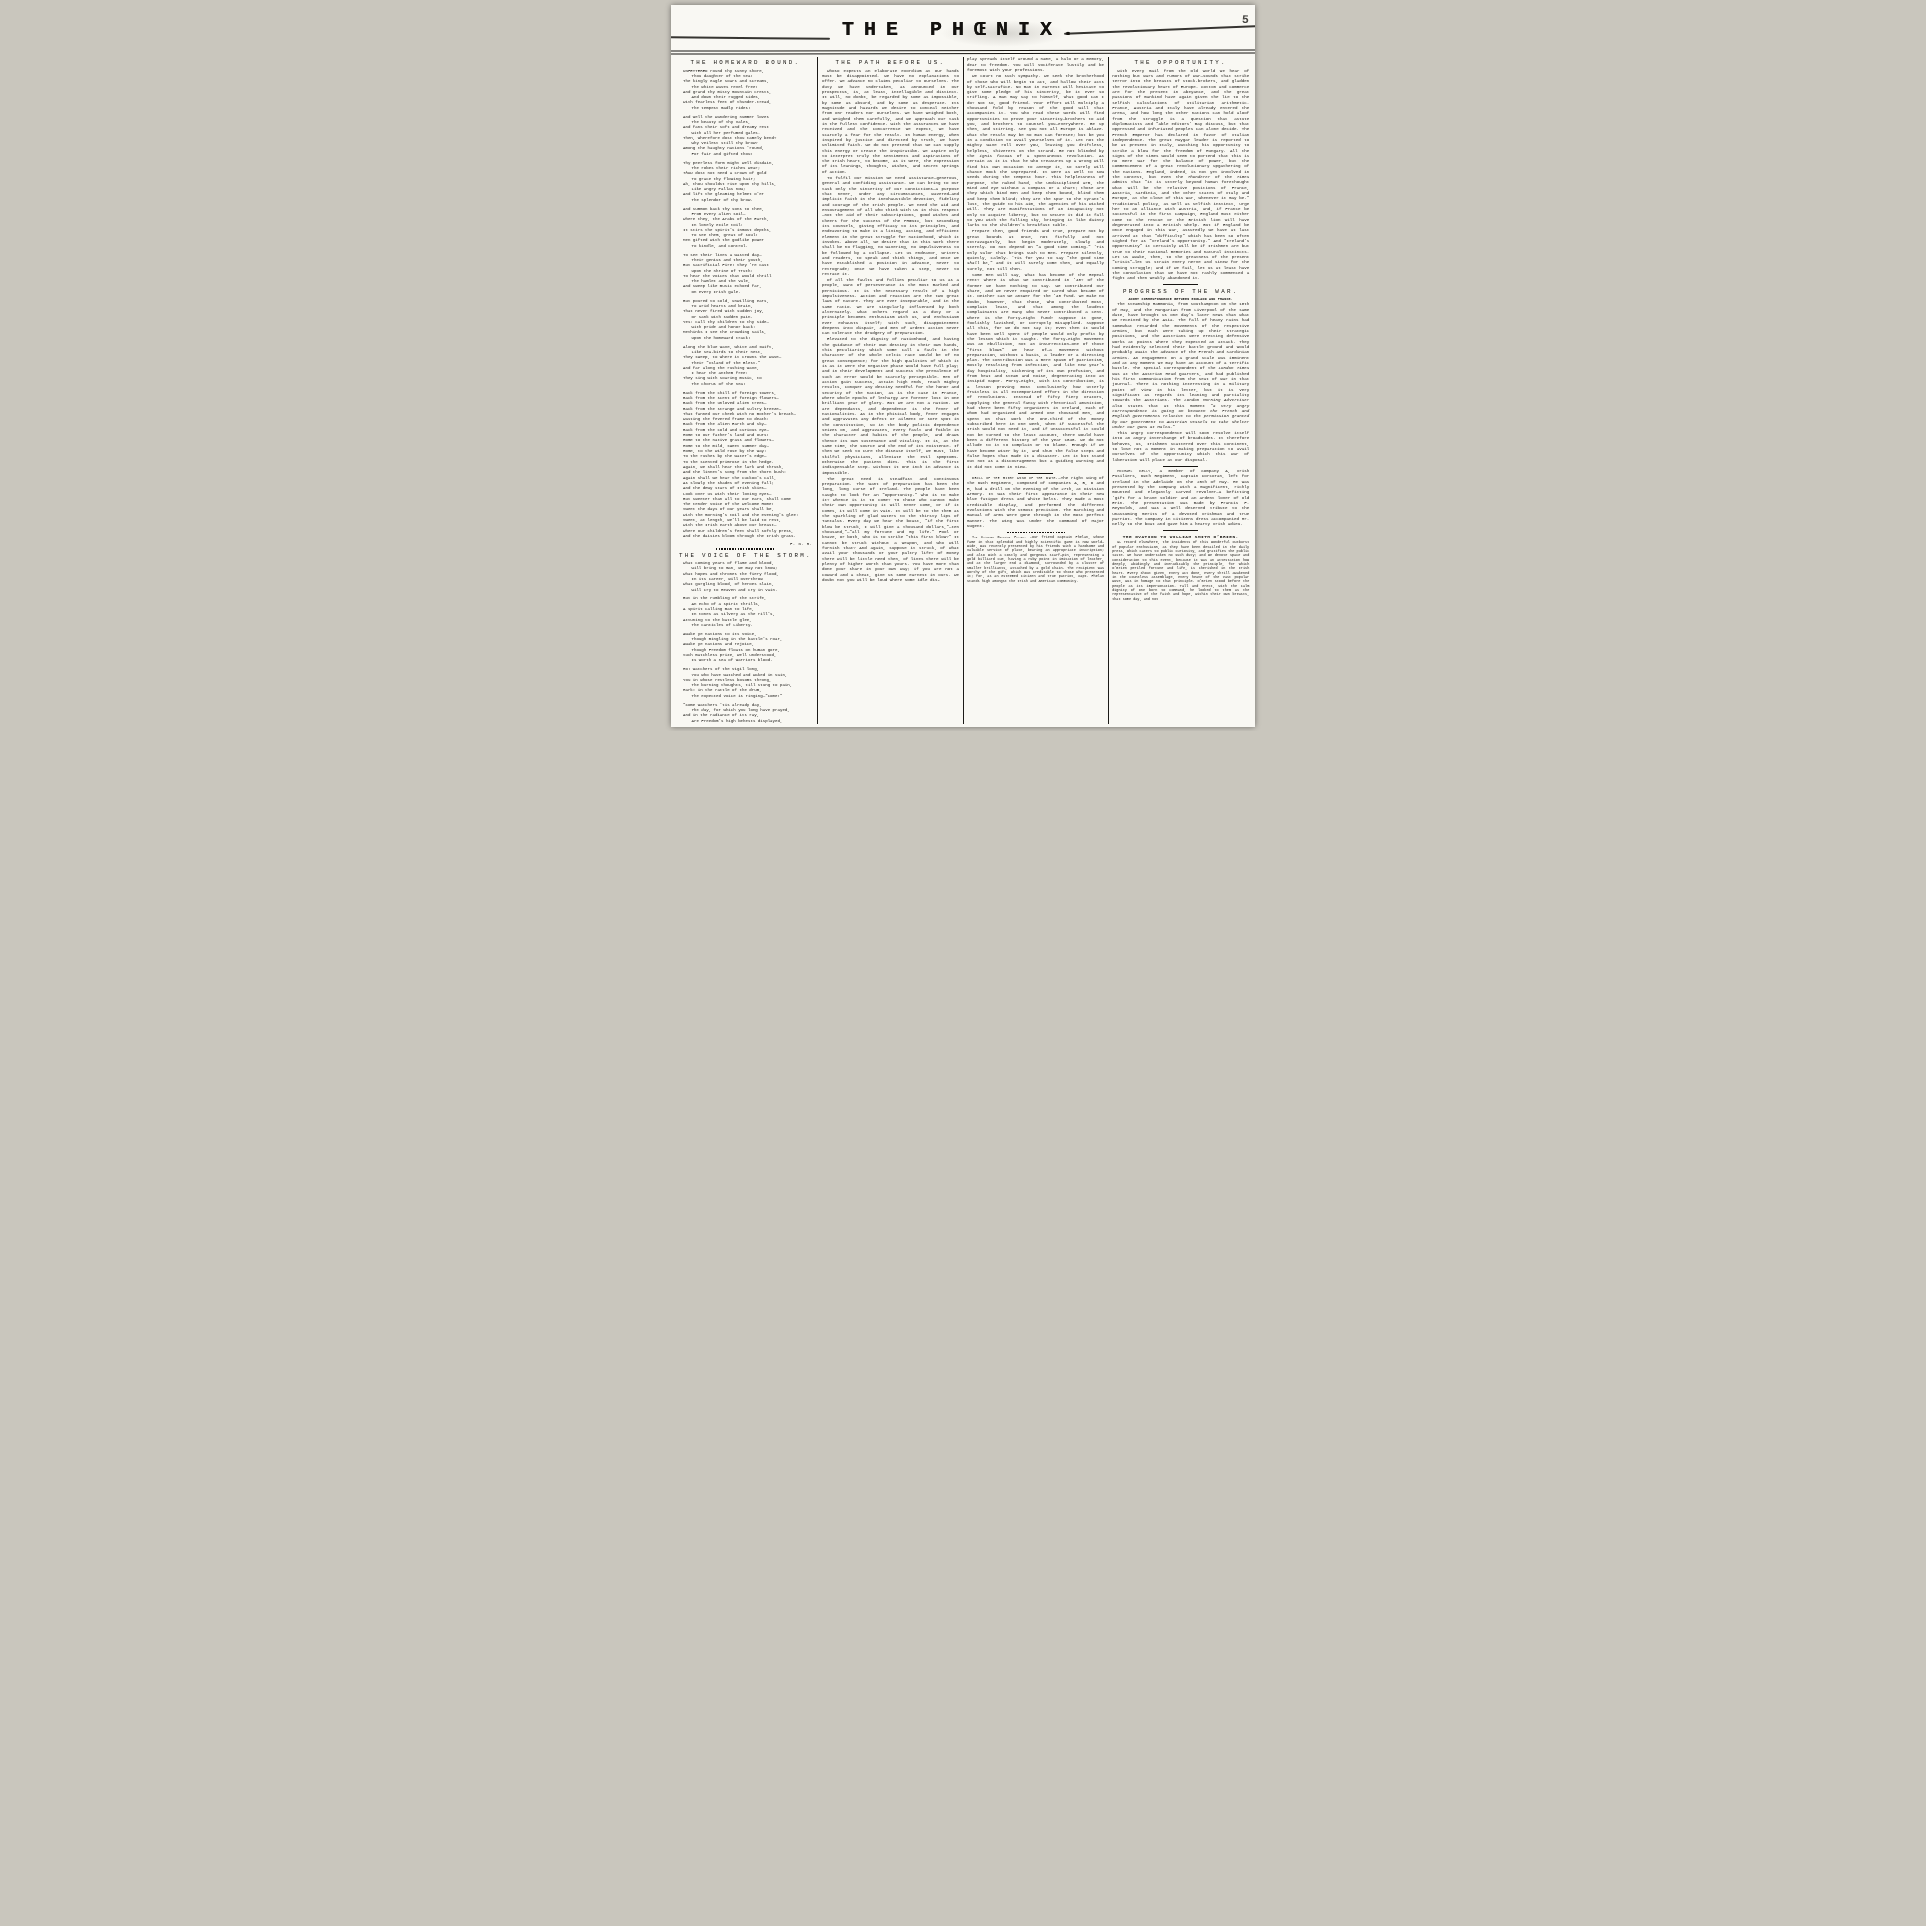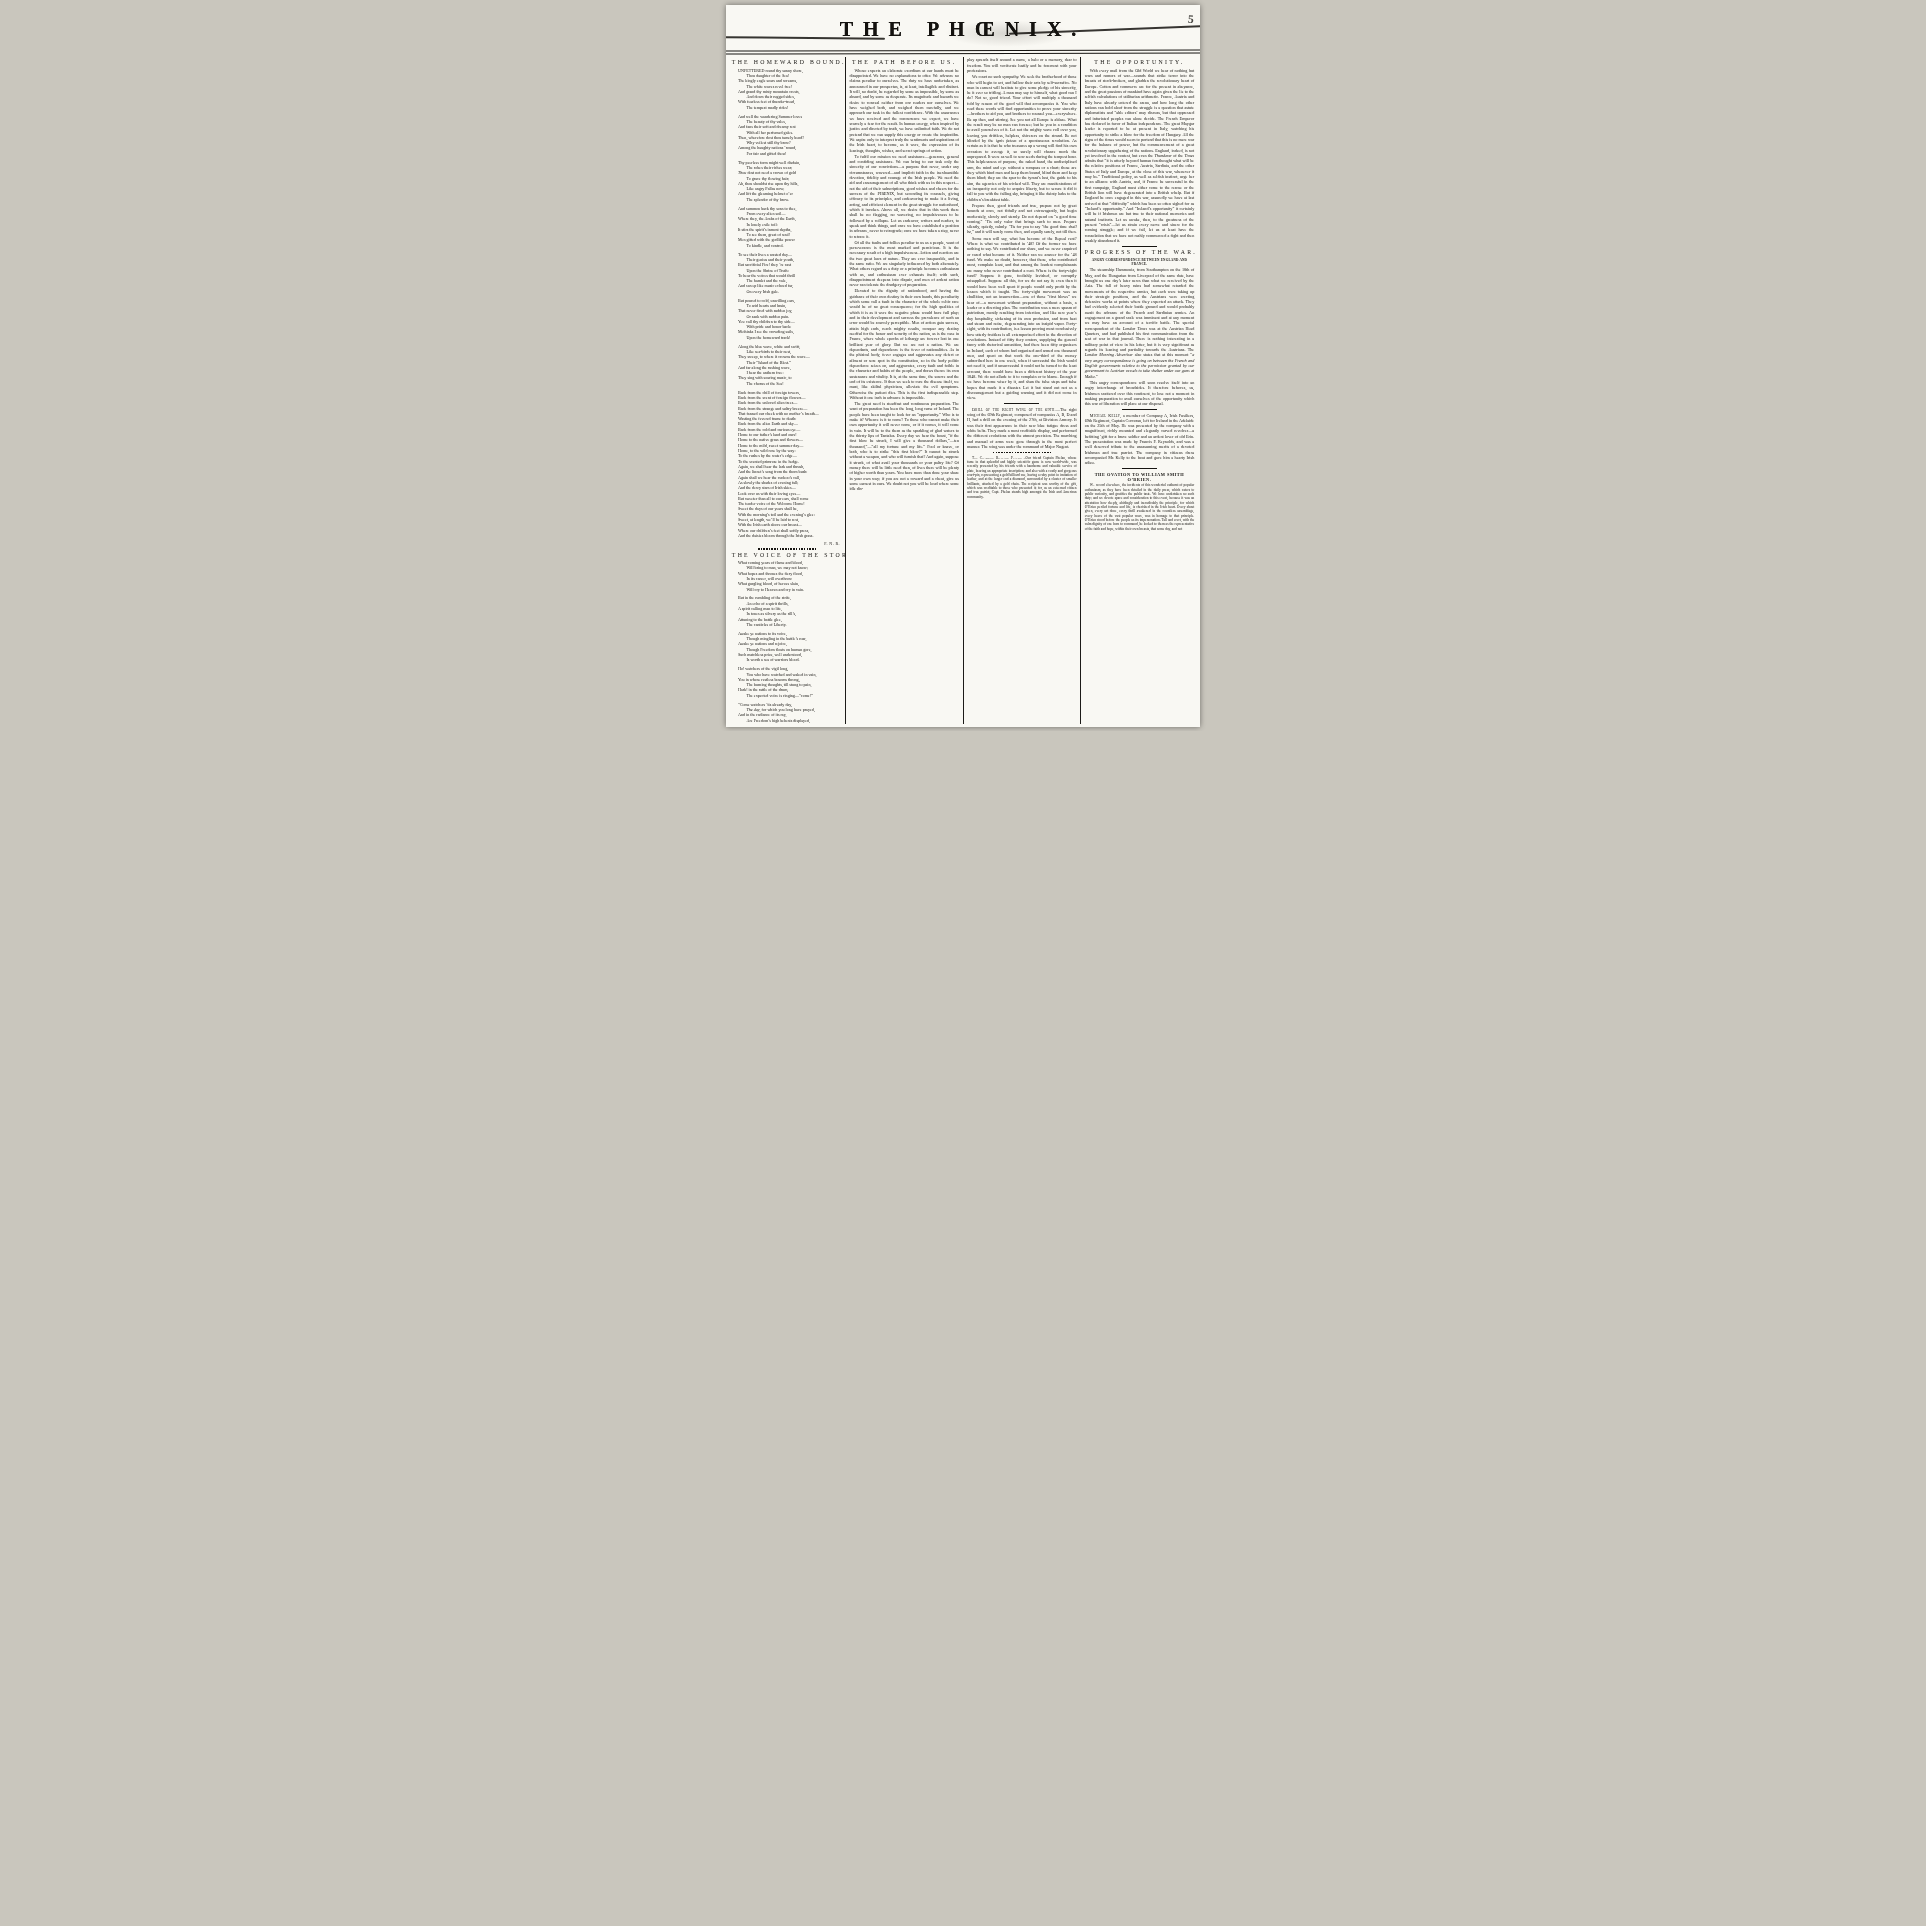--- a/index.html
+++ b/index.html
@@ -1,23 +1,23 @@
 <!DOCTYPE html>
 <html style="font-size:6.2px"><head>
 <meta charset="utf-8">
 <style>
   html,body{margin:0;padding:0;background:#c9c6bd;}
   .page{
     position:relative;
-    width:474px;height:722px;
+    width:584px;height:722px;
     margin:4.6px auto;
     background:#f9f8f3;
     box-shadow:0 0 5.4px rgba(0,0,0,.45);
     overflow:hidden;
-    font-family:Liberation Serif, serif;
+    font-family:Liberation Mono, monospace;
     color:#171512;
   }
   
   .masthead{
     position:absolute;top:13px;left:0;right:0;
     text-align:center;
     font-size:20px;font-weight:bold;
     letter-spacing:10px;
     color:#14120f;
     text-shadow:0 0 0.4px #14120f;

